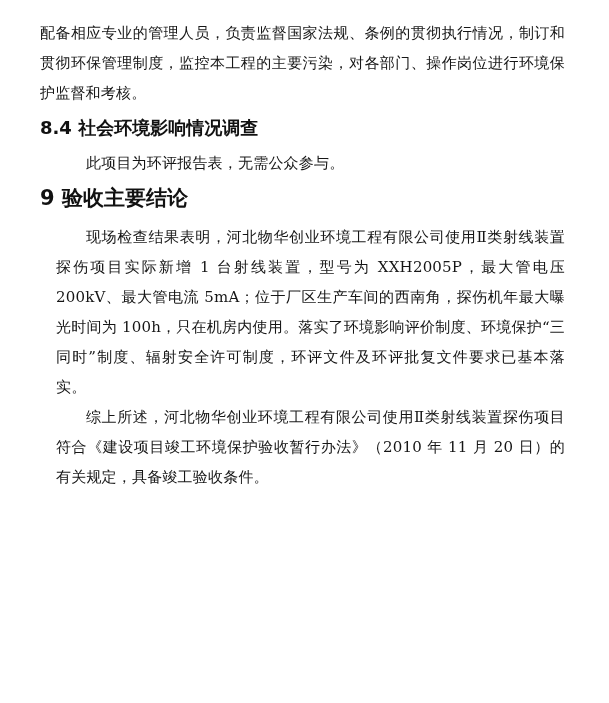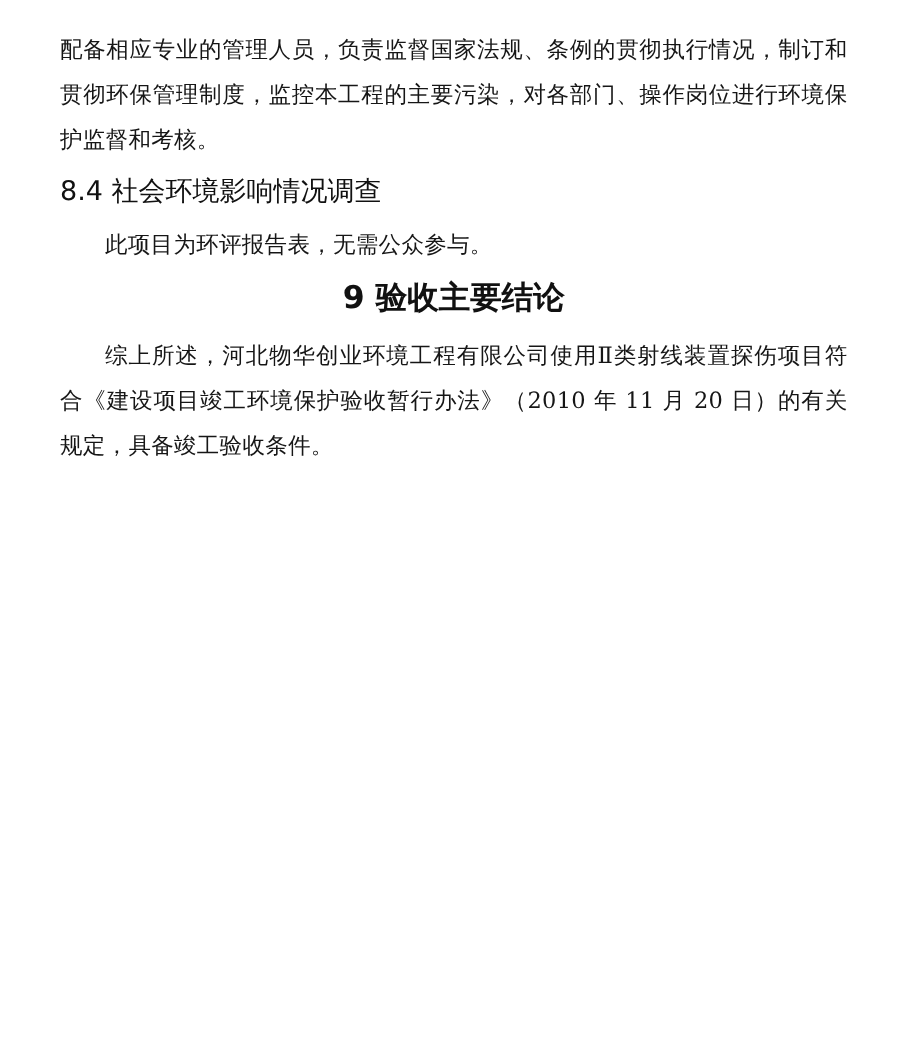--- a/index.html
+++ b/index.html
@@ -23,49 +23,50 @@
   }
   .para {
     margin: 0;
     font-size: 15px;
     line-height: 30px;
     text-align: justify;
     letter-spacing: 0.2px;
   }
   .para.indent {
     text-indent: 2em;
+    margin-left: 16px;
   }
   .heading-2 {
     margin: 7px 0 7px;
     font-family: "DejaVu Sans", "Liberation Sans", sans-serif;
-    font-weight: 400;
+    font-weight: 700;
     font-size: 18px;
     line-height: 26px;
     color: #111111;
   }
   .heading-1 {
     margin: 5px 0 9px;
     font-family: "DejaVu Sans", "Liberation Sans", sans-serif;
     font-weight: 700;
     font-size: 21px;
     line-height: 30px;
     color: #111111;
-    text-align: center;
   }
 </style>
 </head>
 <body>
 
 <div class="page">
   <p class="para">配备相应专业的管理人员，负责监督国家法规、条例的贯彻执行情况，制订和贯彻环保管理制度，监控本工程的主要污染，对各部门、操作岗位进行环境保护监督和考核。</p>
 
   <h2 class="heading-2">8.4 社会环境影响情况调查</h2>
 
   <p class="para indent">此项目为环评报告表，无需公众参与。</p>
 
 
 
   <h1 class="heading-1">9 验收主要结论</h1>
 
 
+  <p class="para indent">现场检查结果表明，河北物华创业环境工程有限公司使用Ⅱ类射线装置探伤项目实际新增 1 台射线装置，型号为 XXH2005P，最大管电压 200kV、最大管电流 5mA；位于厂区生产车间的西南角，探伤机年最大曝光时间为 100h，只在机房内使用。落实了环境影响评价制度、环境保护“三同时”制度、辐射安全许可制度，环评文件及环评批复文件要求已基本落实。</p>
 
   <p class="para indent">综上所述，河北物华创业环境工程有限公司使用Ⅱ类射线装置探伤项目符合《建设项目竣工环境保护验收暂行办法》（2010 年 11 月 20 日）的有关规定，具备竣工验收条件。</p>
 </div>
 
 </body></html>

